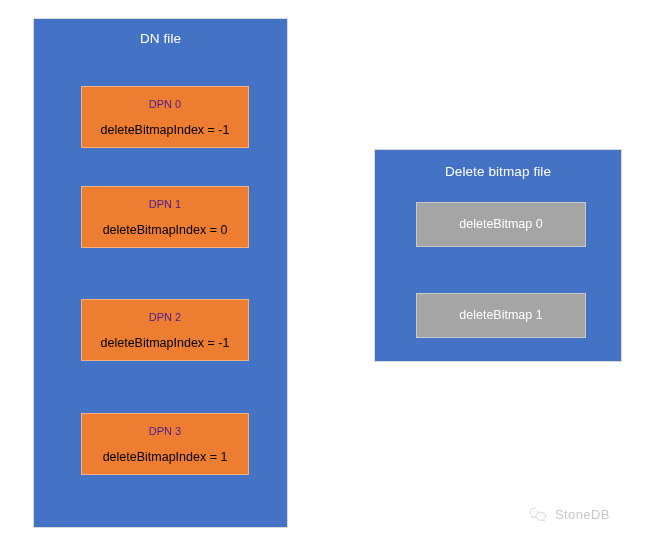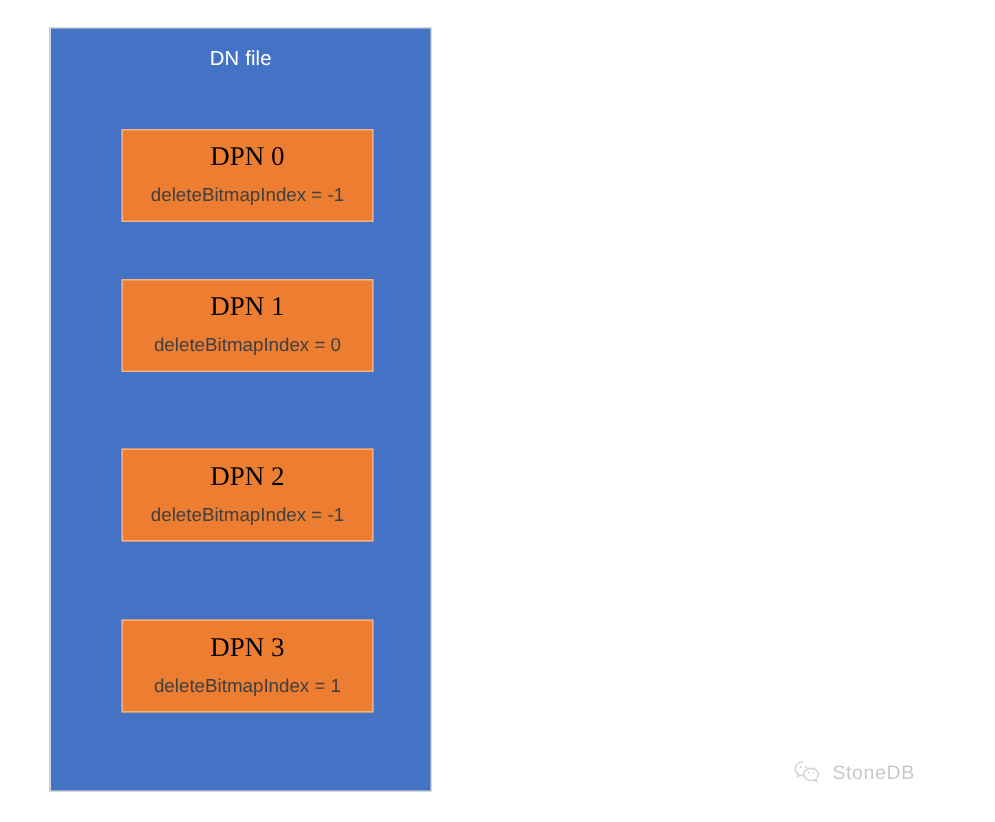--- a/index.html
+++ b/index.html
@@ -61,29 +61,28 @@
     height: 62px;
     background: #ED7D31;
     border: 1px solid #F4B183;
     box-sizing: border-box;
     display: flex;
     flex-direction: column;
     align-items: center;
     justify-content: center;
   }
   .dpn-title {
-    color: #000000;
-    font-size: 18px;
+    color: #4c1d95;
+    font-size: 11px;
     line-height: 15px;
     white-space: nowrap;
     margin-bottom: 11px;
-    font-family: Liberation Serif, serif;
   }
   .dpn-sub {
-    color: #404040;
+    color: #000000;
     font-size: 12.5px;
     line-height: 15px;
     white-space: nowrap;
   }
   #dpn-box-0 { top: 67px; }   
   #dpn-box-1 { top: 167px; align-items: center; }  
   #dpn-box-2 { top: 280px; align-items: center; }  
   #dpn-box-3 { top: 394px; }  
 
   
@@ -153,20 +152,31 @@
       <div class="dpn-title">DPN 2</div>
       <div class="dpn-sub">deleteBitmapIndex = -1</div>
     </div>
 
     <div id="dpn-box-3" class="dpn-box">
       <div class="dpn-title">DPN 3</div>
       <div class="dpn-sub">deleteBitmapIndex = 1</div>
     </div>
   </div>
 
+  <div id="delete-bitmap-file-panel" class="panel">
+    <div class="panel-title">Delete bitmap file</div>
+
+    <div id="bitmap-box-0" class="bitmap-box">
+      <div class="bitmap-label">deleteBitmap 0</div>
+    </div>
+
+    <div id="bitmap-box-1" class="bitmap-box">
+      <div class="bitmap-label">deleteBitmap 1</div>
+    </div>
+  </div>
 
   <div id="watermark">
     <span class="wm-icon-wrap">
       <svg class="wm-icon" viewBox="0 0 24 24" aria-hidden="true">
         <g fill="none" stroke="#7f7f7f" stroke-width="1.2">
           <path d="M9.2 3.4C5.5 3.4 2.6 5.9 2.6 9c0 1.7 0.9 3.2 2.4 4.2l-0.6 2 2.2-1.1c0.8 0.25 1.7 0.4 2.6 0.4 0.2 0 0.4 0 0.6-0.02"></path>
           <path d="M15.2 8.6c3.2 0 5.9 2.2 5.9 4.9 0 1.5-0.8 2.8-2.1 3.7l0.5 1.8-1.9-1c-0.7 0.2-1.5 0.35-2.3 0.35-3.2 0-5.9-2.2-5.9-4.9s2.6-4.85 5.8-4.85z"></path>
         </g>
         <circle cx="7.1" cy="7.6" r="0.85" fill="#7f7f7f"></circle>
         <circle cx="11.2" cy="7.6" r="0.85" fill="#7f7f7f"></circle>

